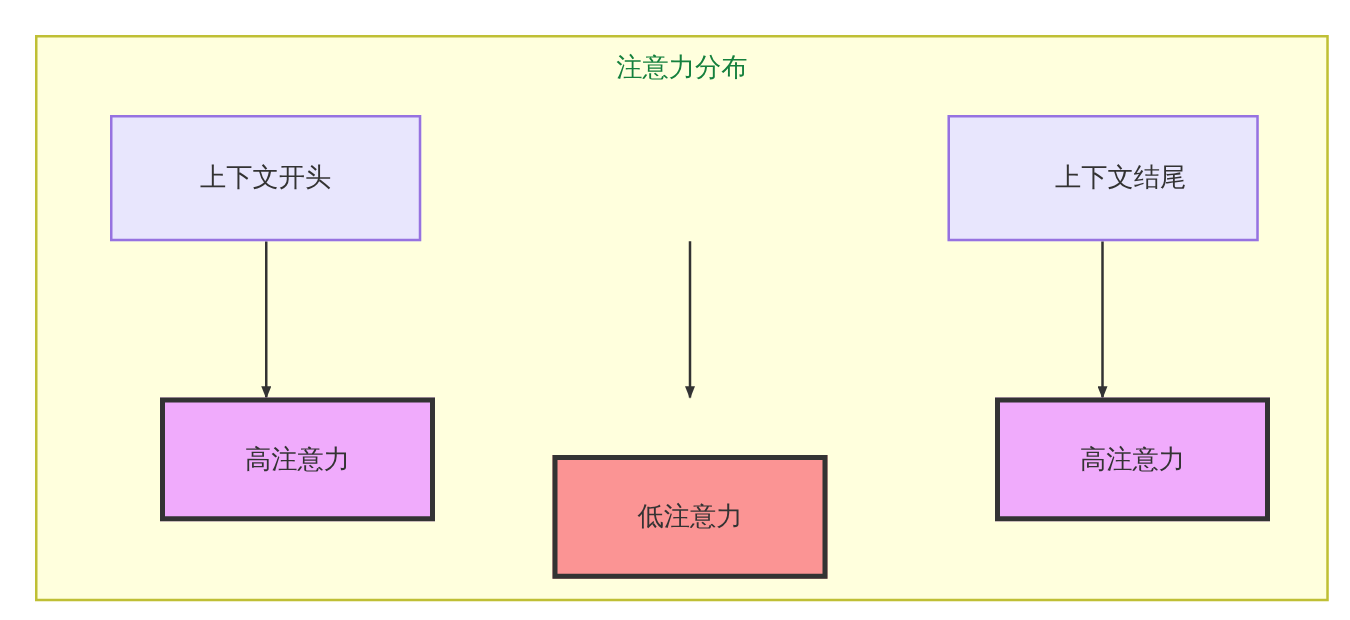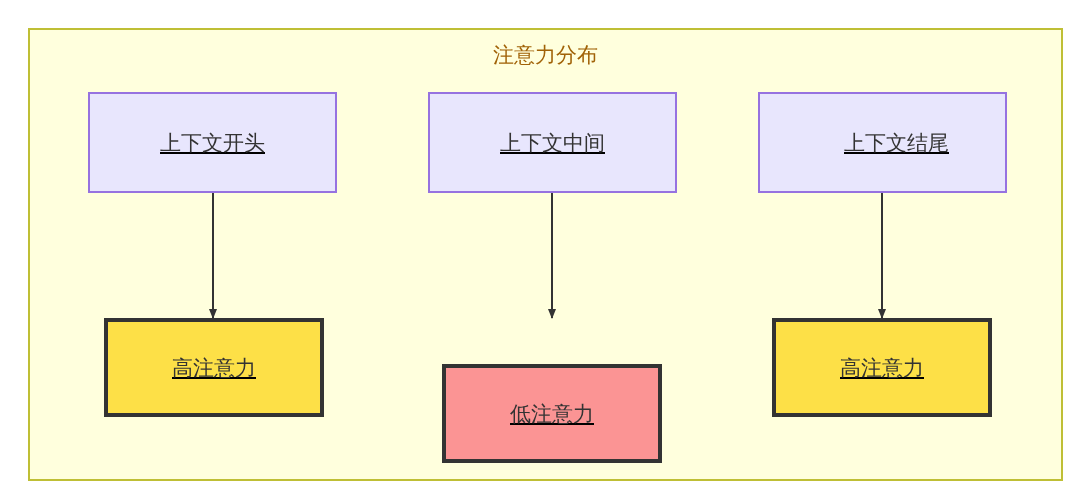--- a/index.html
+++ b/index.html
@@ -32,34 +32,33 @@
     box-sizing: border-box;
   }
 
   .subgraph-title {
     position: absolute;
     left: 0;
     top: 12px;
     width: 100%;
     text-align: center;
     font-size: 21px;
-    color: #a16207;
+    color: #15803d;
     line-height: 26px;
     white-space: nowrap;
   }
 
   
   .node {
     position: absolute;
     box-sizing: border-box;
     display: flex;
     align-items: center;
     justify-content: center;
     text-align: center;
-    text-decoration: underline;
   }
 
   .node-label {
     font-size: 21px;
     color: #333333;
     line-height: 26px;
     white-space: nowrap;
   }
 
   .node.source {
@@ -69,21 +68,22 @@
     height: 101px;
   }
 
   .node.outcome {
     border: 4px solid #333333;
     width: 220px;
     height: 99px;
   }
 
   .node.outcome.high {
-    background: #fde047;
+    background: #f0abfc;
+    margin-left: 24px;
   }
 
   .node.outcome.low {
     background: #fb9494;
   }
 
   
   .col-1.source { left: 88px;  top: 92px; }
   .col-2.source { left: 428px; top: 92px; }
   .col-3.source { left: 758px; top: 92px; padding-left: 28px; }
@@ -119,23 +119,20 @@
     </defs>
     <line x1="213" y1="193" x2="213" y2="318" stroke="#333333" stroke-width="2" marker-end="url(#arrowhead)"></line>
     <line x1="552" y1="193" x2="552" y2="318" stroke="#333333" stroke-width="2" marker-end="url(#arrowhead)"></line>
     <line x1="882" y1="193" x2="882" y2="318" stroke="#333333" stroke-width="2" marker-end="url(#arrowhead)"></line>
   </svg>
 
   <div class="node source col-1">
     <span class="node-label">上下文开头</span>
   </div>
 
-  <div class="node source col-2">
-    <span class="node-label">上下文中间</span>
-  </div>
 
   <div class="node source col-3">
     <span class="node-label">上下文结尾</span>
   </div>
 
   <div class="node outcome high col-1">
     <span class="node-label">高注意力</span>
   </div>
 
   <div class="node outcome low col-2">

